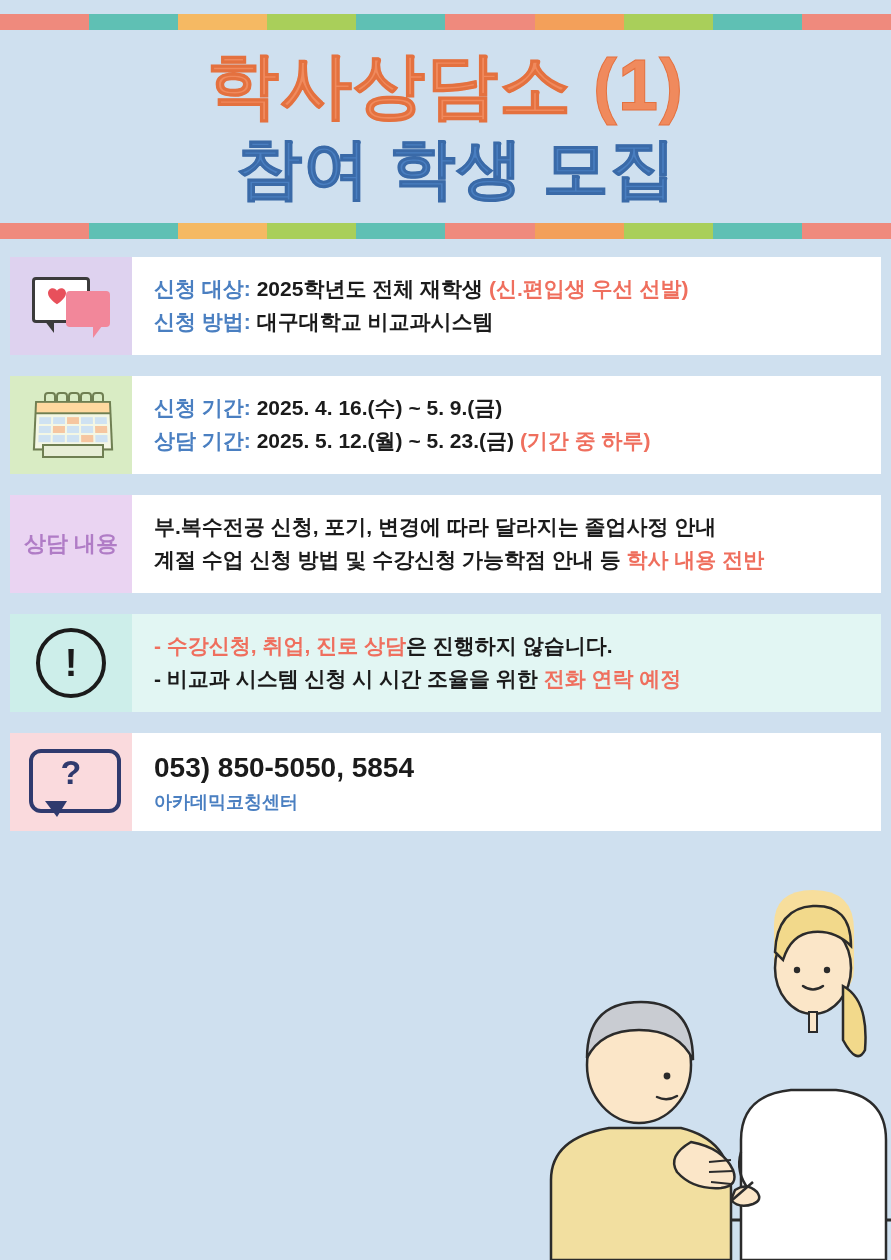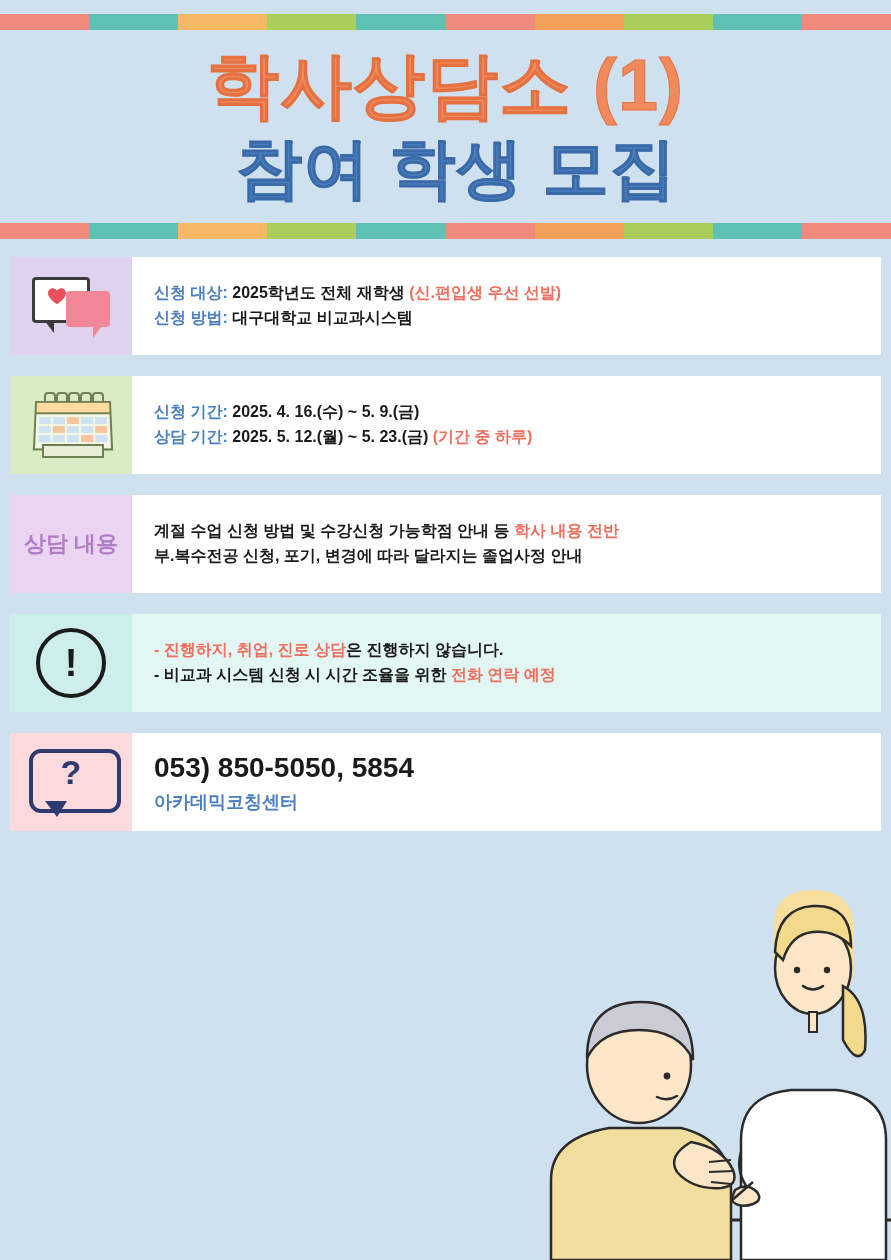--- a/index.html
+++ b/index.html
@@ -70,21 +70,21 @@
   .row-body {
     flex: 1 1 auto;
     background: #ffffff;
     display: flex;
     flex-direction: column;
     justify-content: center;
     padding: 10px 16px 10px 22px;
     box-sizing: border-box;
   }
   .line {
-    font-size: 16px;
+    font-size: 21px;
     font-weight: bold;
     color: #1b1b1b;
     line-height: 1.55;
     white-space: nowrap;
   }
   .lbl-blue { color: #4a7fc1; }
   .txt-red  { color: #ef6f5e; }
   .txt-dark { color: #1b1b1b; }
 
   .row-icon-label {
@@ -299,35 +299,35 @@
       </div>
     </div>
   </div>
 
   <div class="row">
     <div class="row-icon bg-pur">
       <span class="row-icon-label">상담 내용</span>
     </div>
     <div class="row-body">
       <div class="line">
+        <span class="txt-dark">부.복수전공 신청, 포기, 변경에 따라 달라지는 졸업사정 안내</span>
+      </div>
+      <div class="line">
         <span class="txt-dark">계절 수업 신청 방법 및 수강신청 가능학점 안내 등 </span><span class="txt-red">학사 내용 전반</span>
-      </div>
-      <div class="line">
-        <span class="txt-dark">부.복수전공 신청, 포기, 변경에 따라 달라지는 졸업사정 안내</span>
       </div>
     </div>
   </div>
 
   <div class="row">
     <div class="row-icon bg-cyan">
       <div class="ico-excl">!</div>
     </div>
     <div class="row-body body-cyan">
       <div class="line">
-        <span class="txt-red">- </span><span class="txt-red">진행하지, 취업, 진로 상담</span><span class="txt-dark">은 진행하지 않습니다.</span>
+        <span class="txt-red">- </span><span class="txt-red">수강신청, 취업, 진로 상담</span><span class="txt-dark">은 진행하지 않습니다.</span>
       </div>
       <div class="line">
         <span class="txt-dark">- </span><span class="txt-dark">비교과 시스템 신청 시 시간 조율을 위한 </span><span class="txt-red">전화 연락 예정</span>
       </div>
     </div>
   </div>
 
 
   <div class="row">
     <div class="row-icon bg-pink">

